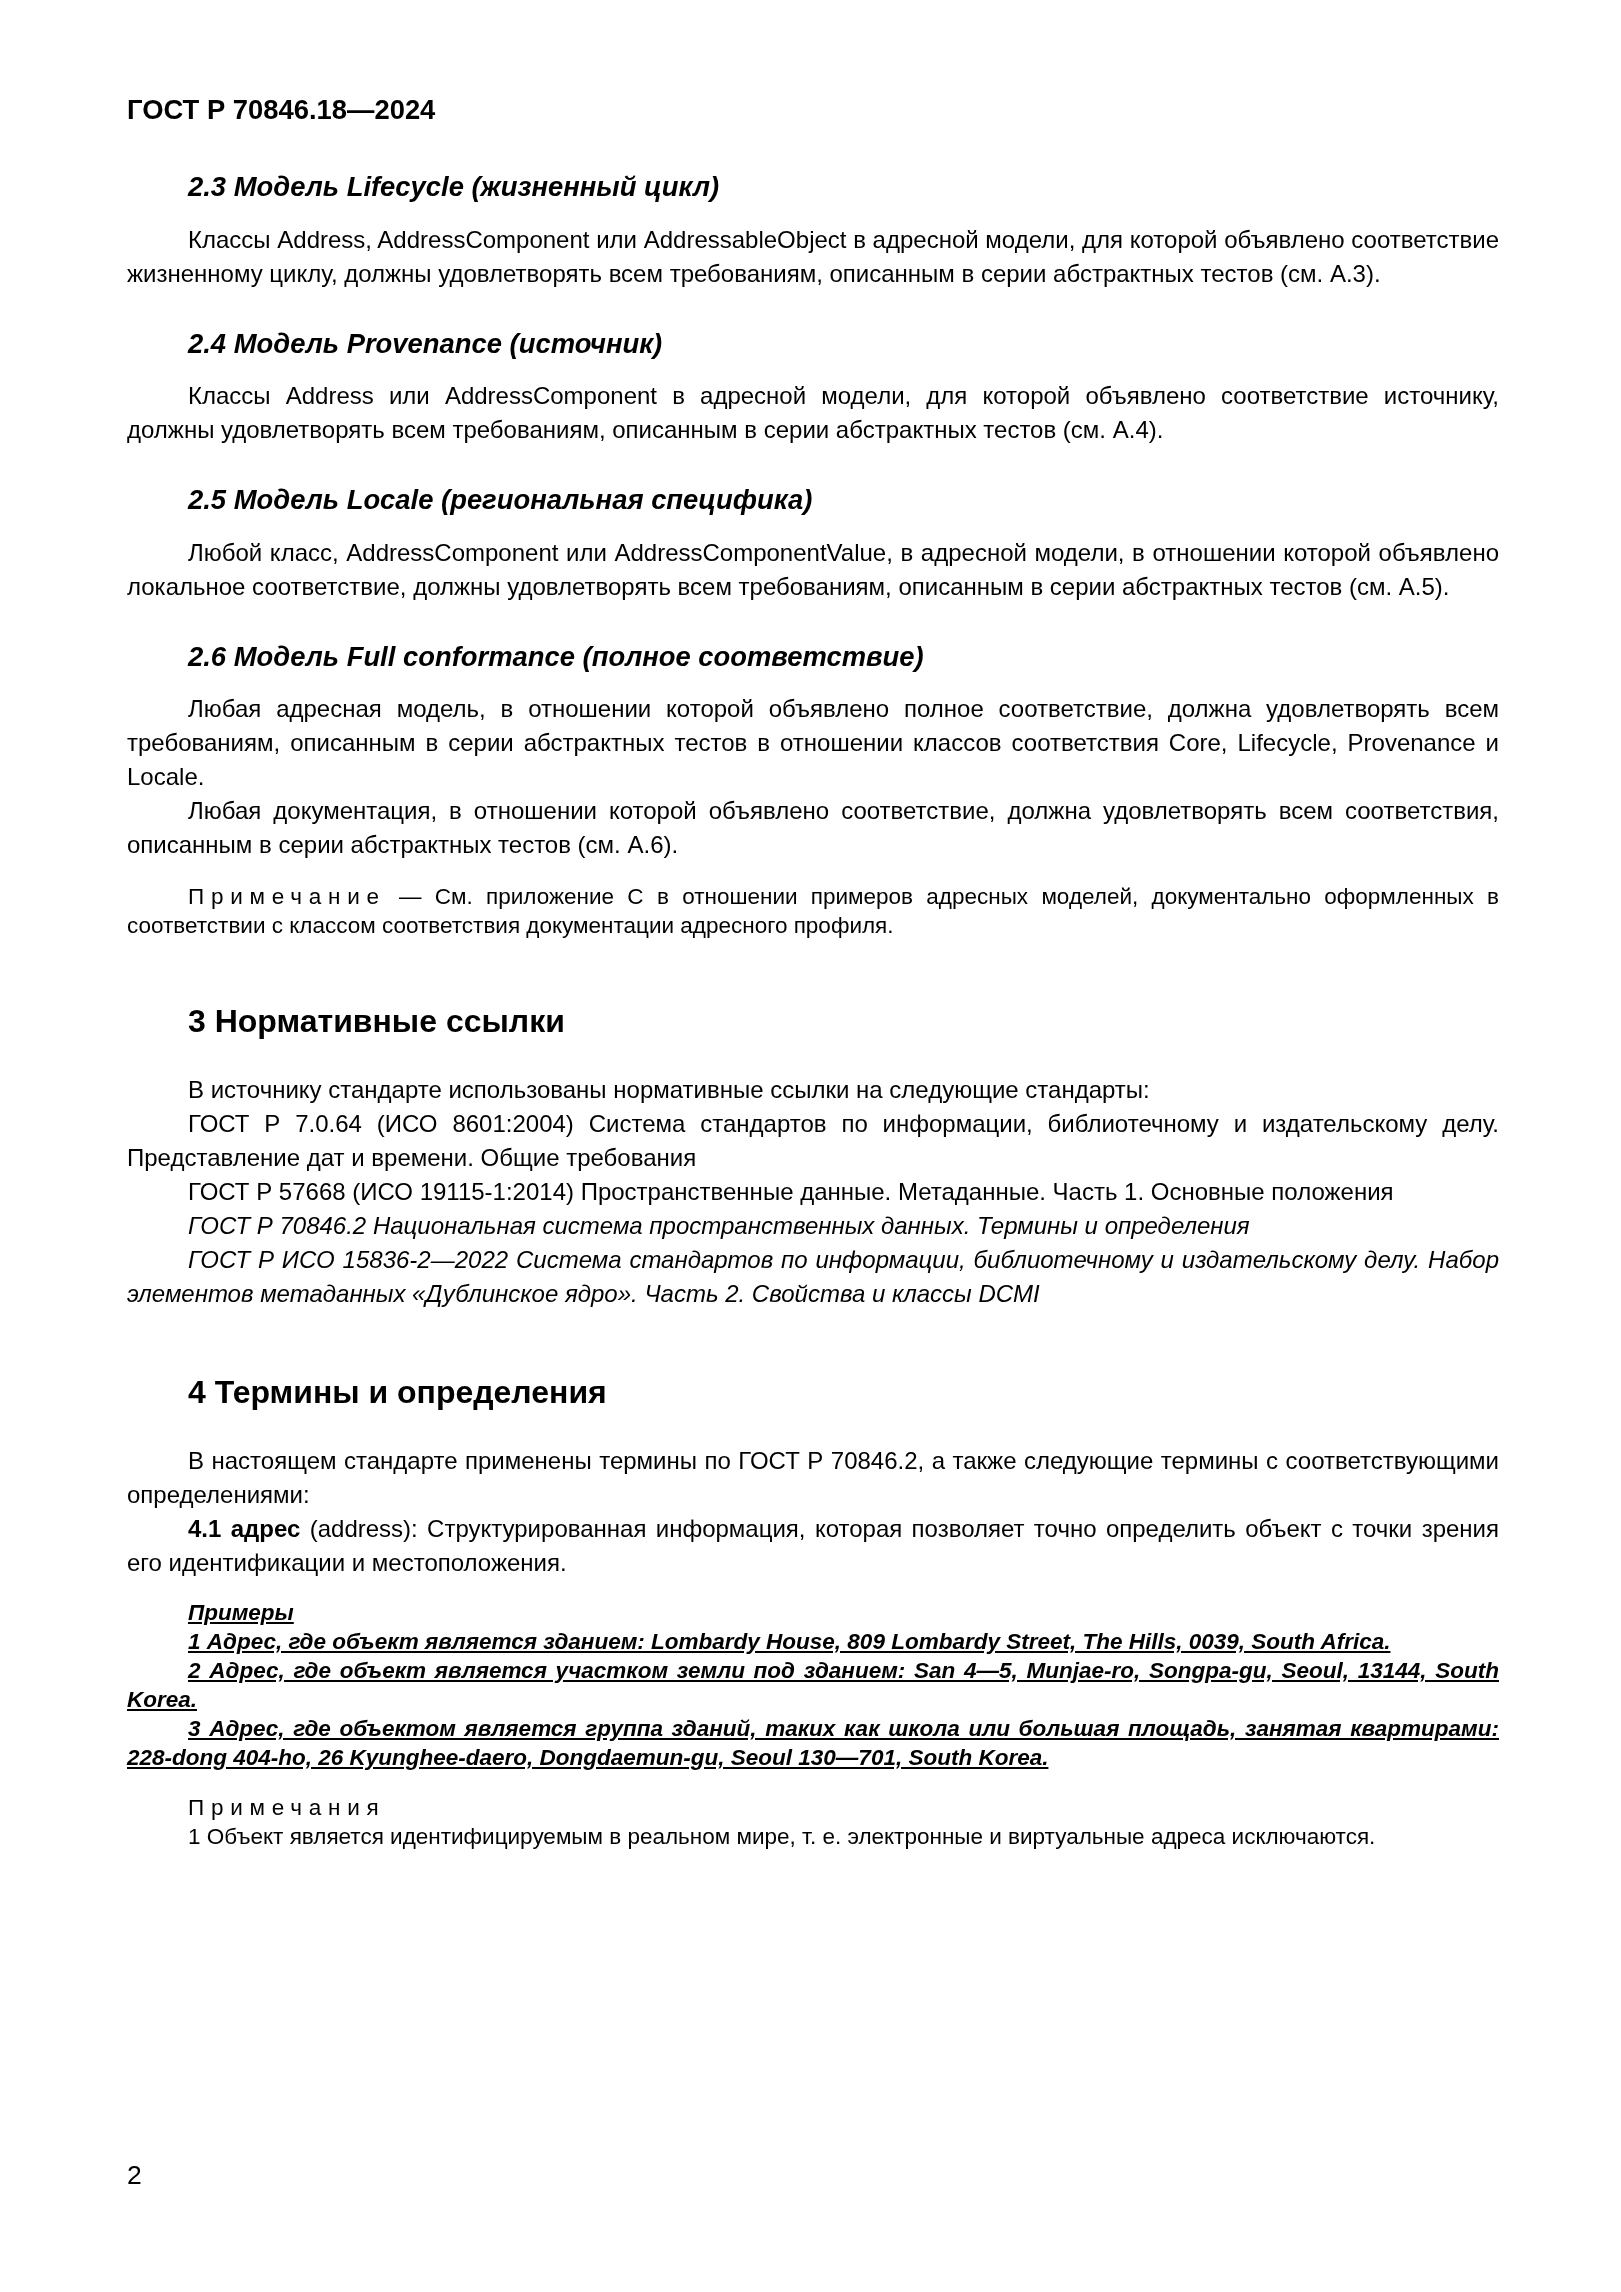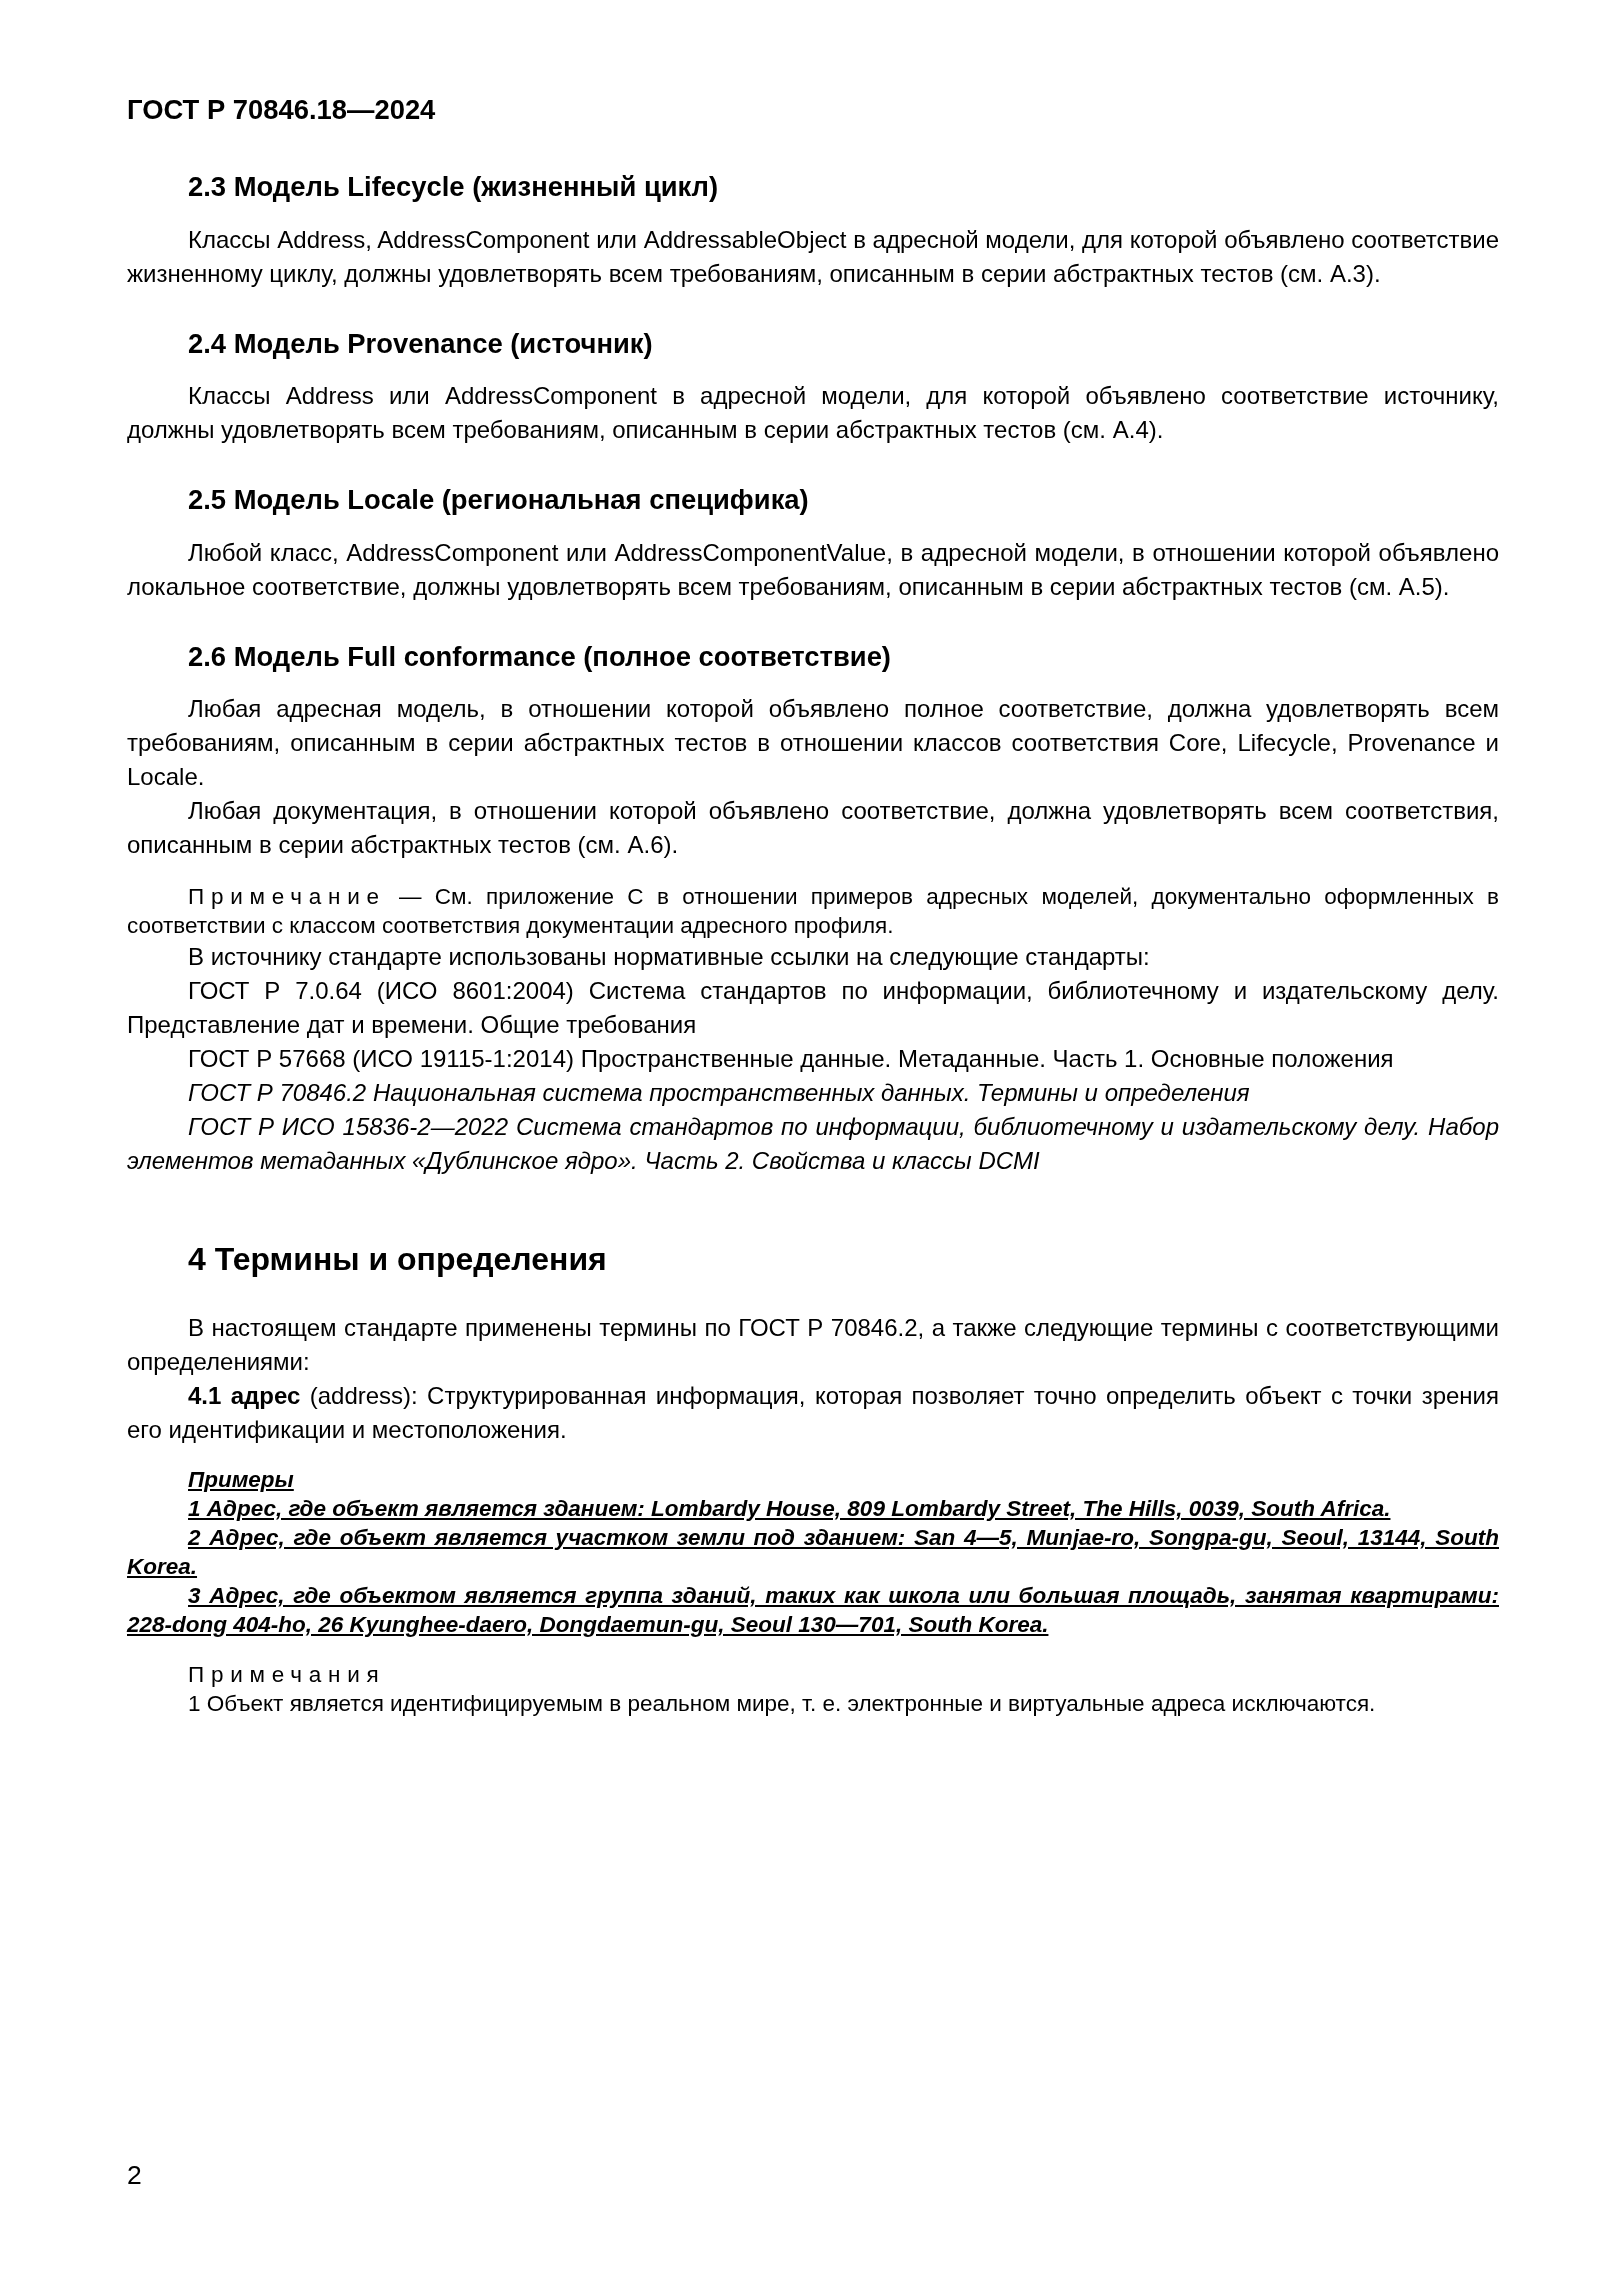--- a/index.html
+++ b/index.html
@@ -22,20 +22,21 @@
   .doc-header {
     font-size: 27.4px;
     font-weight: bold;
     margin: 0 0 45px 0;
   }
   .subsection-title {
     font-size: 27.4px;
     font-weight: bold;
     margin: 37px 0 19.6px 0;
     padding-left: 61px;
+    font-style: italic;
   }
   .section-title {
     font-size: 32px;
     font-weight: bold;
     margin: 63px 0 33px 0;
     padding-left: 61px;
   }
   .para {
     font-size: 24px;
     line-height: 34px;
@@ -89,20 +90,21 @@
   <h3 class="subsection-title">2.5 Модель Locale (региональная специфика)</h3>
   <p class="para">Любой класс, AddressComponent или AddressComponentValue, в адресной модели, в отношении которой объявлено локальное соответствие, должны удовлетворять всем требованиям, описанным в серии абстрактных тестов (см. А.5).</p>
 
   <h3 class="subsection-title">2.6 Модель Full conformance (полное соответствие)</h3>
   <p class="para">Любая адресная модель, в отношении которой объявлено полное соответствие, должна удовлетворять всем требованиям, описанным в серии абстрактных тестов в отношении классов соответствия Core, Lifecycle, Provenance и Locale.</p>
 
   <p class="para">Любая документация, в отношении которой объявлено соответствие, должна удовлетворять всем соответствия, описанным в серии абстрактных тестов (см. А.6).</p>
 
   <p class="note note-block"><span class="spaced">Примечание</span> <span>— См. приложение С в отношении примеров адресных моделей, документально оформленных в соответствии с классом соответствия документации адресного профиля.</span></p>
 
+  <h2 class="section-title">3 Нормативные ссылки</h2>
   <p class="para">В источнику стандарте использованы нормативные ссылки на следующие стандарты:</p>
   <p class="para">ГОСТ Р 7.0.64 (ИСО 8601:2004) Система стандартов по информации, библиотечному и издательскому делу. Представление дат и времени. Общие требования</p>
   <p class="para">ГОСТ Р 57668 (ИСО 19115-1:2014) Пространственные данные. Метаданные. Часть 1. Основные положения</p>
   <p class="para italic">ГОСТ Р 70846.2 Национальная система пространственных данных. Термины и определения</p>
   <p class="para italic">ГОСТ Р ИСО 15836-2—2022 Система стандартов по информации, библиотечному и издательскому делу. Набор элементов метаданных «Дублинское ядро». Часть 2. Свойства и классы DCMI</p>
 
   <h2 class="section-title">4 Термины и определения</h2>
   <p class="para">В настоящем стандарте применены термины по ГОСТ Р 70846.2, а также следующие термины с соответствующими определениями:</p>
   <p class="para"><span class="bold">4.1</span> <span class="bold">адрес</span> <span>(address): Структурированная информация, которая позволяет точно определить объект с точки зрения его идентификации и местоположения.</span></p>
 

